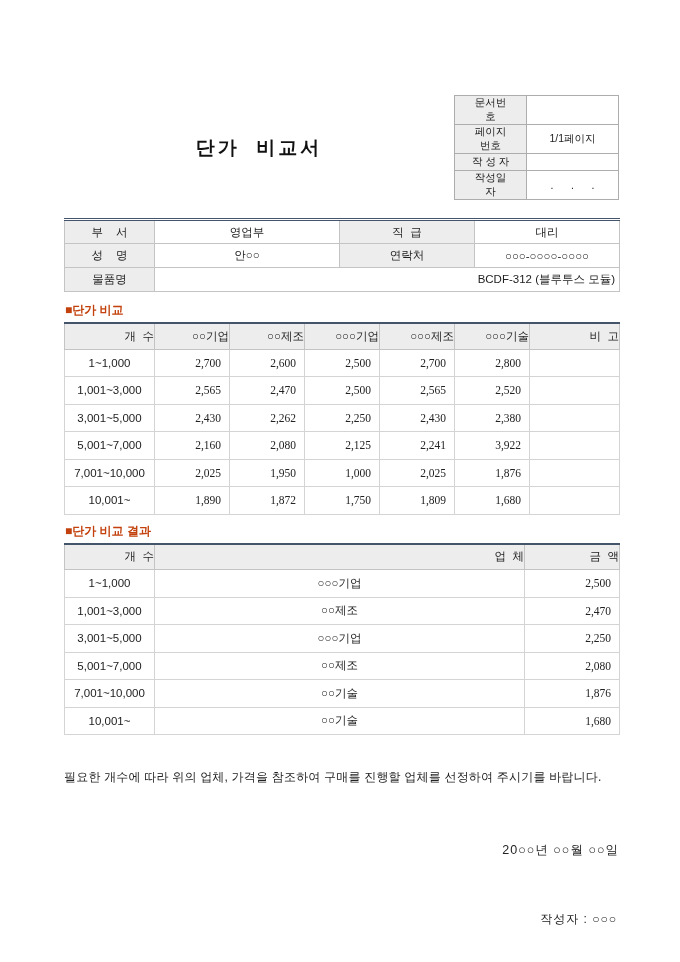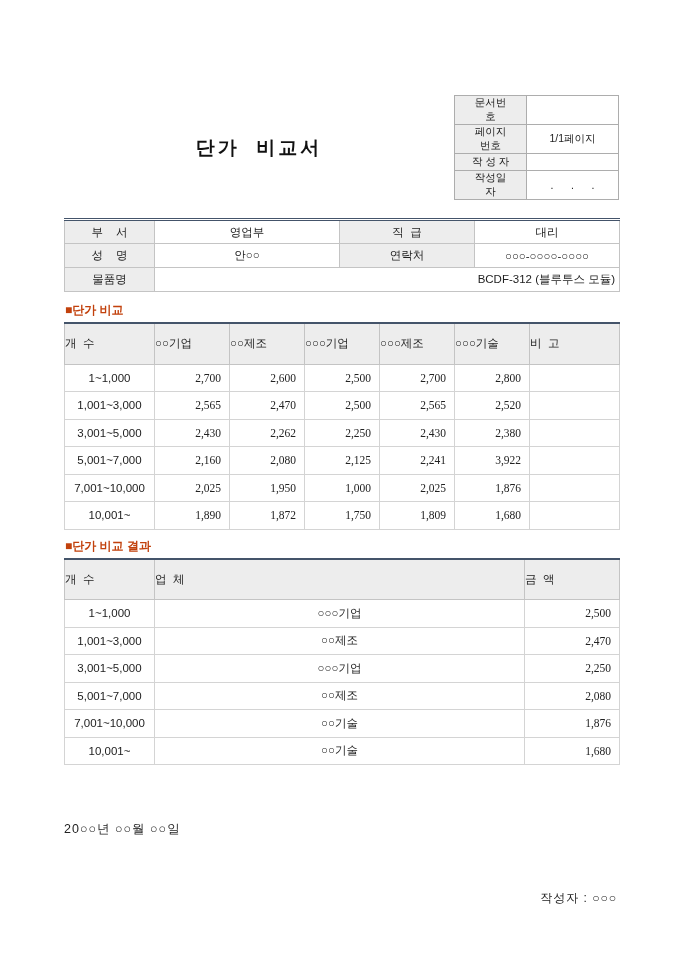--- a/index.html
+++ b/index.html
@@ -30,27 +30,27 @@
   .info th, .info td { border:1px solid #c4c4c4; height:24px; padding:0 4px; font-weight:normal; }
   .info th { background:#ededed; text-align:center; }
   .info td { text-align:center; background:#fff; }
   .info td.item-val { text-align:right; }
 
   
   .sec-heading { font-size:12px; font-weight:bold; color:#c2410c; margin:6px 0 3px 1px; }
 
   
   .grid { width:555px; font-size:11.5px; border-top:2px solid #44546a; border-bottom:1px solid #8a8a8a; margin-bottom:8px; }
-  .grid th { background:#ededed; border:1px solid #c4c4c4; height:41px; font-weight:normal; text-align:left; }
+  .grid th { background:#ededed; border:1px solid #c4c4c4; height:26px; font-weight:normal; text-align:right; }
   .grid td { border:1px solid #d4d4d4; height:27.5px; background:#fff; padding:0 8px; }
   .grid td.c { text-align:center; }
   .grid td.r { text-align:right;font-family:Liberation Serif, serif; }
 
   .note { font-size:12px; margin-top:34px; letter-spacing:0.2px; }
-  .doc-date { text-align:left; font-size:12.5px; margin-top:56px; letter-spacing:1px; }
+  .doc-date { text-align:right; font-size:12.5px; margin-top:56px; letter-spacing:1px; }
   .author { text-align:right; font-size:12px; margin-top:52px; padding-right:2px; letter-spacing:1px; }
 </style>
 </head>
 <body>
 
 <div class="page">
 
   <div class="header-row">
     <div class="title-wrap">
       <div class="doc-title">단가&nbsp;&nbsp;비교서</div>
@@ -229,18 +229,19 @@
           <td class="r">1,876</td>
         </tr>
         <tr>
           <td class="c">10,001~</td>
           <td class="c">○○기술</td>
           <td class="r">1,680</td>
         </tr>
       </tbody>
   </table>
 
+  <p class="note">필요한 개수에 따라 위의 업체, 가격을 참조하여 구매를 진행할 업체를 선정하여 주시기를 바랍니다.</p>
 
   <div class="doc-date">20○○년 ○○월 ○○일</div>
 
   <div class="author">작성자 : ○○○</div>
 
 </div>
 
 </body></html>

